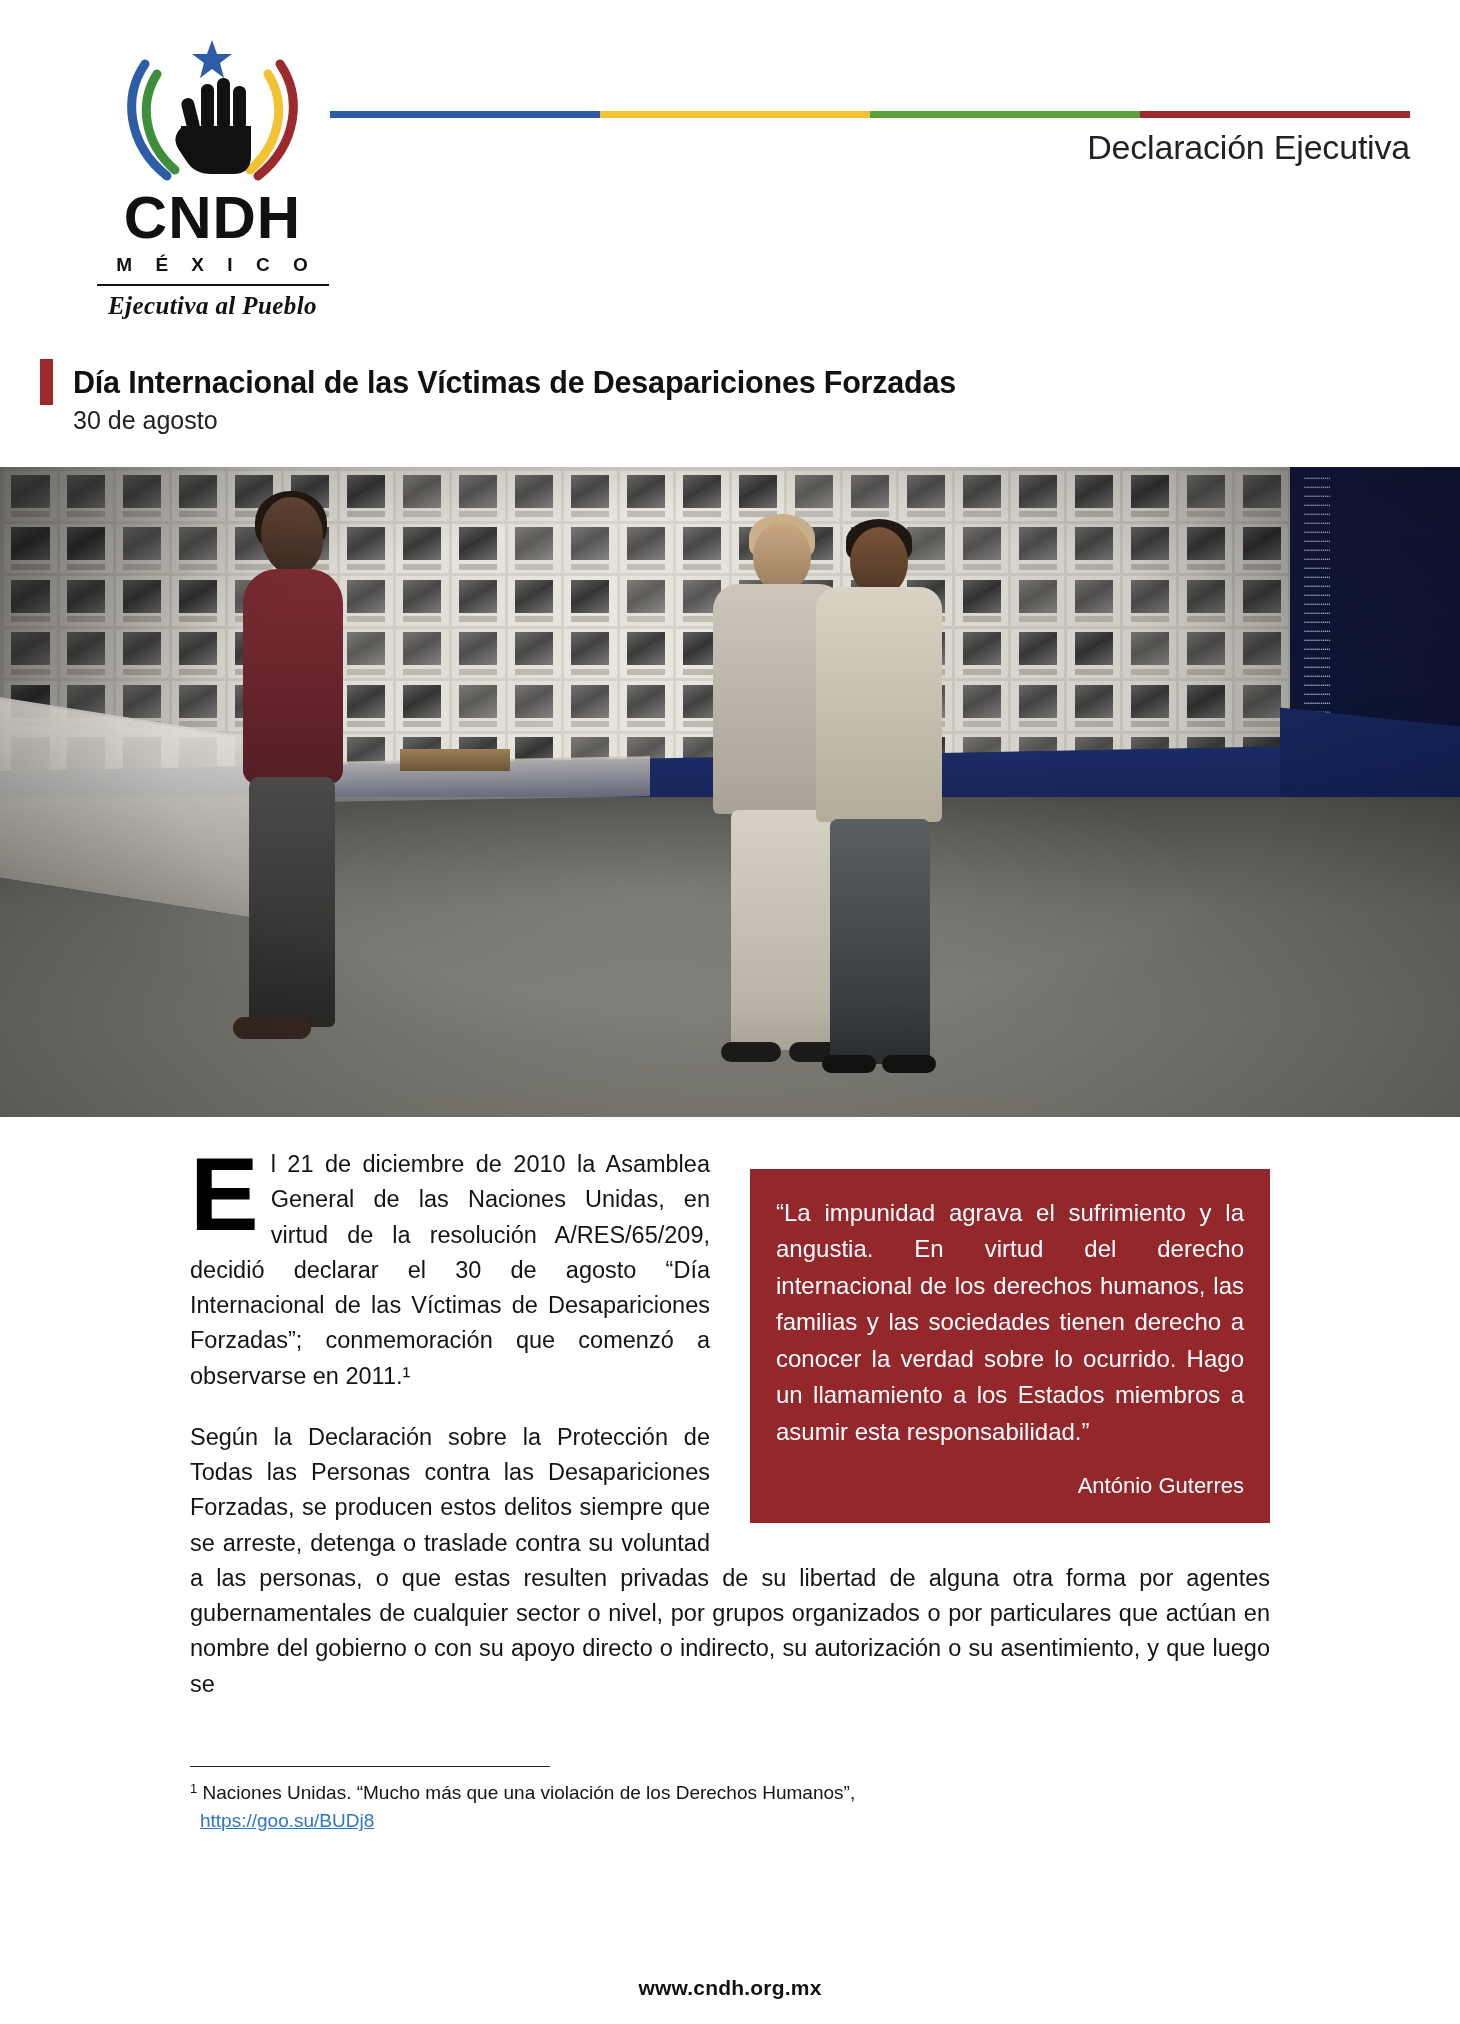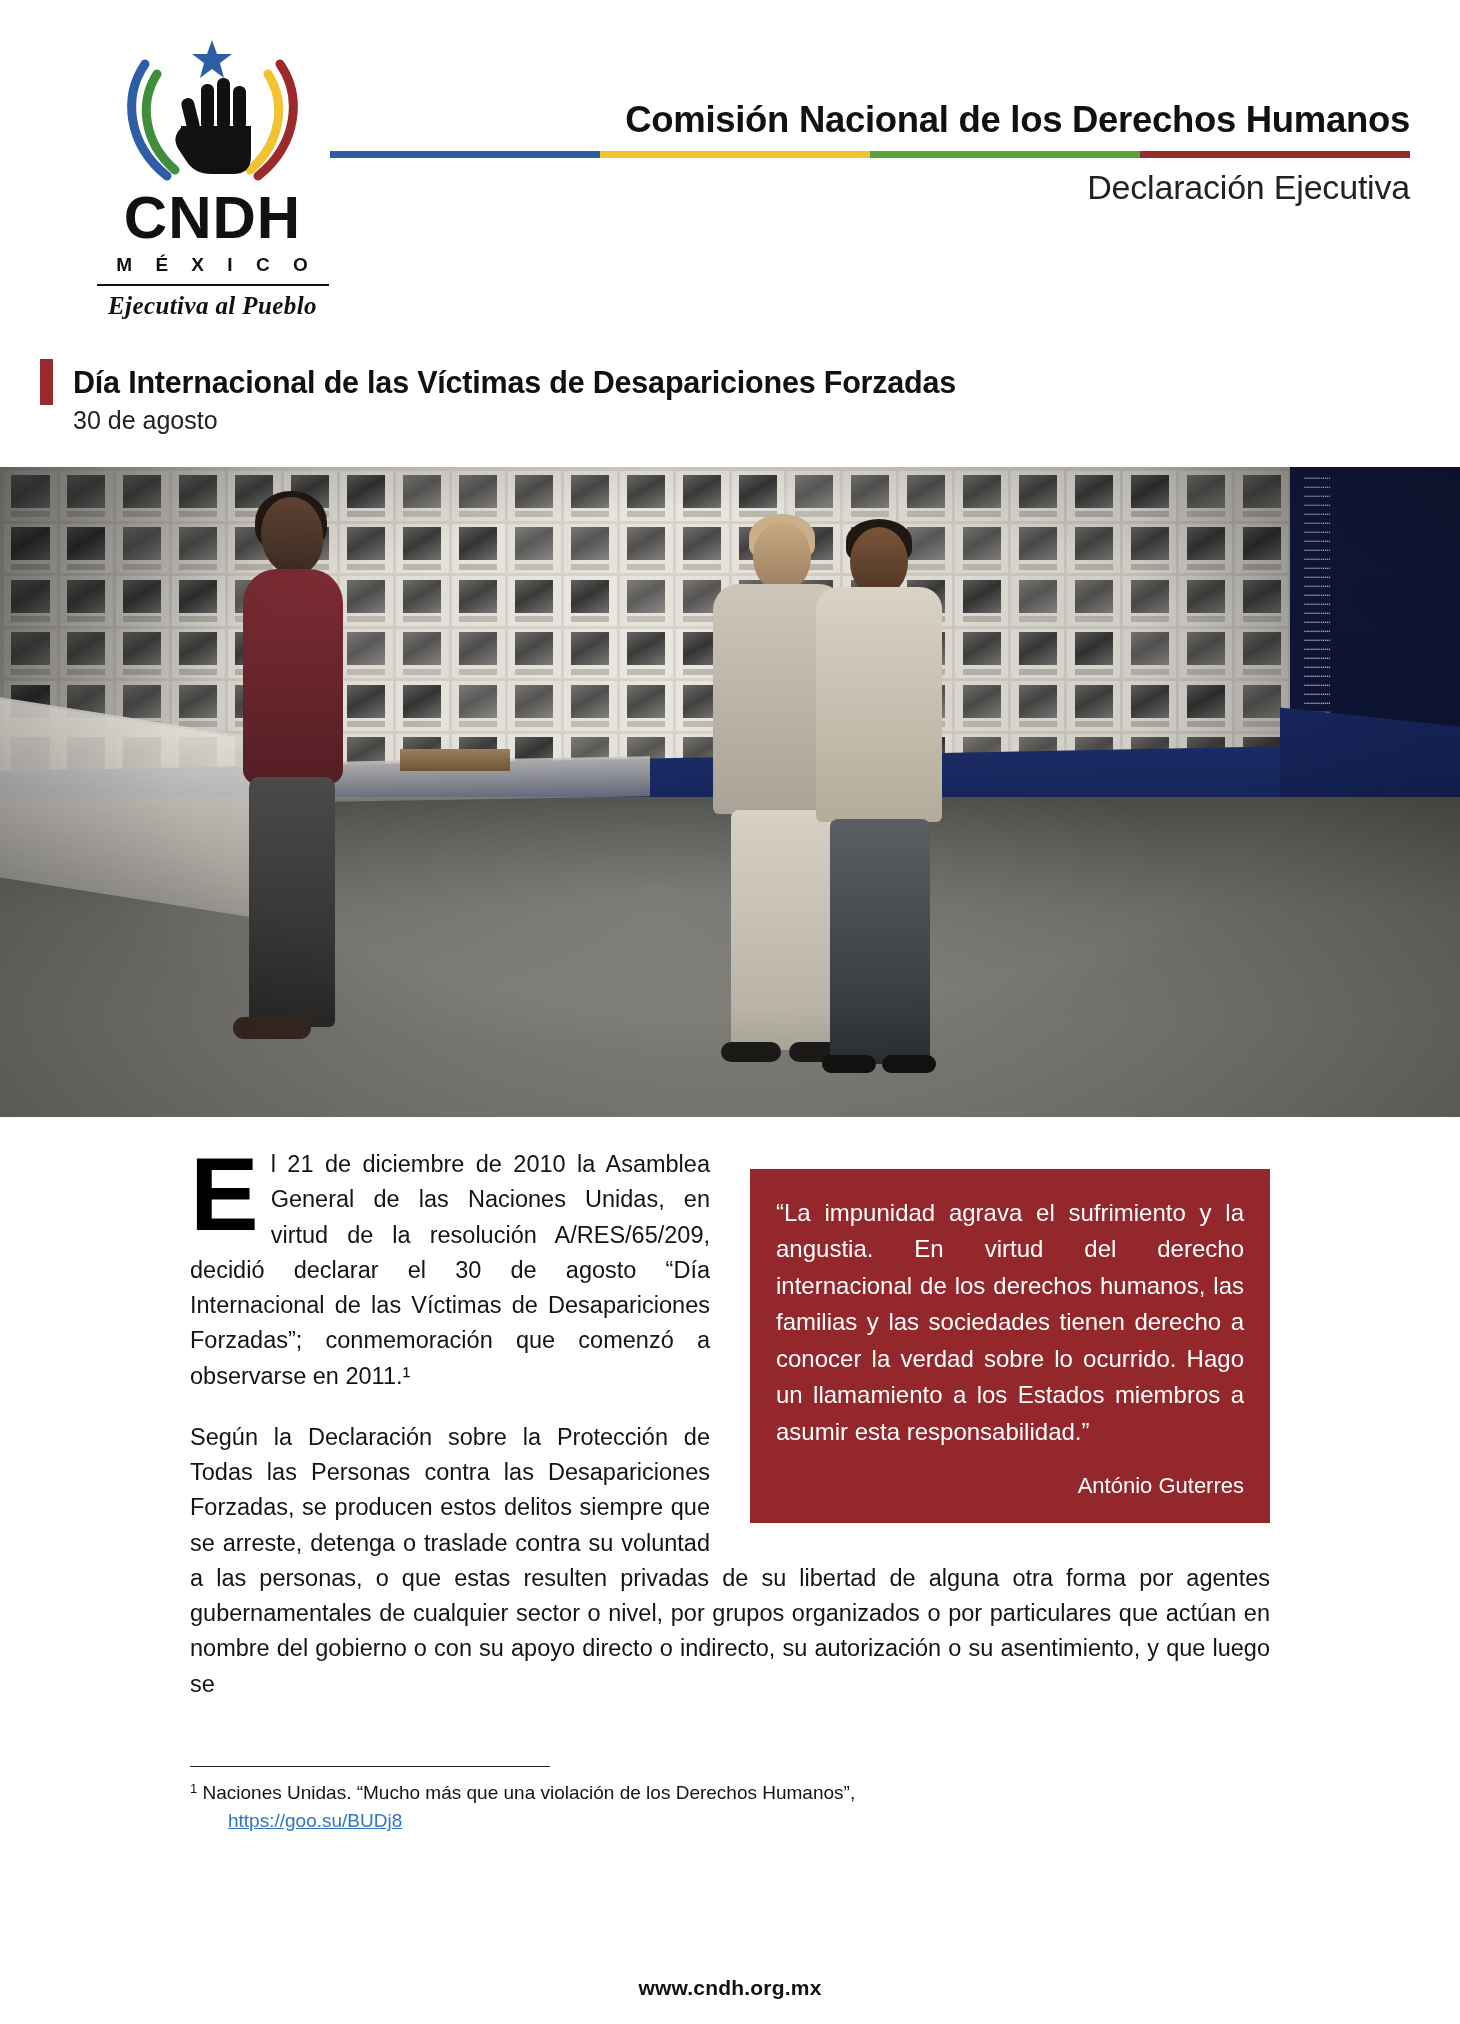--- a/index.html
+++ b/index.html
@@ -317,21 +317,21 @@
     line-height: 1.45;
     color: #141414;
   }
   .footnote-rule {
     width: 360px;
     height: 1.5px;
     background: #222;
     margin-bottom: 12px;
   }
   .footnote sup { font-size: 13px; vertical-align: super; }
-  .footnote-link { color: #2f76c4; margin-left: 38px; display: inline-block; }
+  .footnote-link { color: #2f76c4; margin-left: 10px; display: inline-block; }
 
   
   .footer {
     position: absolute;
     left: 0; right: 0; bottom: 24px;
     text-align: center;
     font-size: 21px;
     font-weight: bold;
     color: #111;
     letter-spacing: 0.2px;
@@ -365,21 +365,20 @@
           </g>
         </svg>
       </div>
       <div class="logo-cndh">CNDH</div>
       <div class="logo-mexico">M É X I C O</div>
       <div class="logo-rule"></div>
       <div class="logo-tagline">Ejecutiva al Pueblo</div>
     </div>
 
     <div class="header-titles">
-      <div class="org-name">Comisión Nacional de los Derechos Humanos</div>
       <div class="tricolor-bar">
         <span style="background:#2e5da7"></span>
         <span style="background:#f2c230"></span>
         <span style="background:#5aa33a"></span>
         <span style="background:#9c2a2c"></span>
       </div>
       <div class="dept-name">Declaración Ejecutiva</div>
     </div>
   </div>
 

